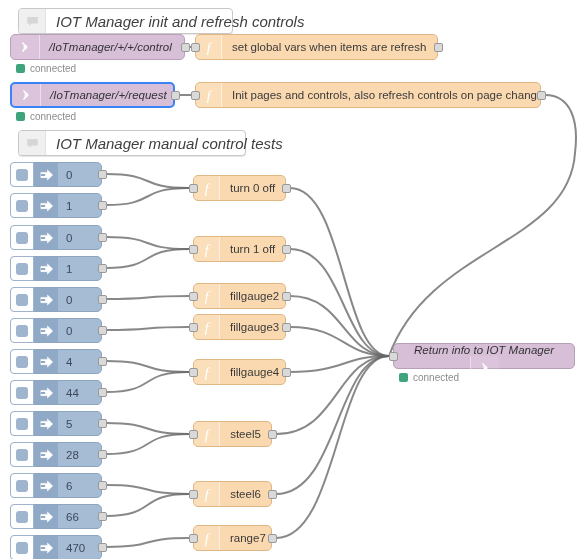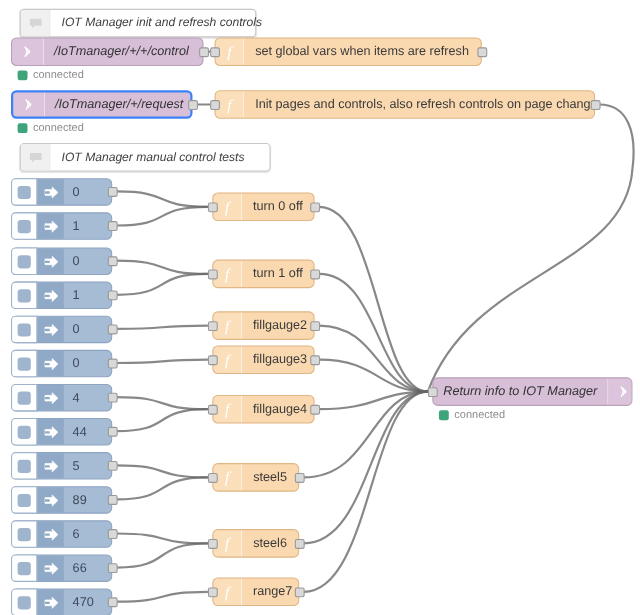--- a/index.html
+++ b/index.html
@@ -49,21 +49,21 @@
     border-right: 1px solid #e2e2e2;
     border-radius: 3px 0 0 3px;
     display: flex;
     align-items: center;
     justify-content: center;
     flex: 0 0 auto;
   }
   .comment .lbl {
     padding: 0 12px 0 10px;
     font-style: italic;
-    font-size: 11px;
+    font-size: 15px;
     color: #3f3f3f;
     white-space: nowrap;
   }
 
   
   .mqtt {
     background: #d8bfd8;
     border: 1px solid #b9a0ba;
   }
   .mqtt.sel { border: 2px solid #3b82f6; }
@@ -267,21 +267,21 @@
             </g>
           </svg>
         </span>
         <span class="lbl lft">/IoTmanager/+/request</span>
       </div>
       <div class="port" style="left: 170.5px; top: 90.5px;"></div>
       <div class="status" style="left: 16px; top: 111px;">
         <span class="dot"></span>
         <span>connected</span>
       </div>
-      <div class="node mqtt" style="left: 393px; top: 343px; width: 182px;">
+      <div class="node mqtt" style="left: 393px; top: 343px; width: 182px; flex-direction: column;">
         <span class="lbl">Return info to IOT Manager</span>
         <span class="ico right">
           <svg width="14" height="14" viewBox="0 0 16 16">
             <g fill="none" stroke="#ffffff" stroke-width="1.5" stroke-linecap="round">
               <path d="M5.5 3.2 A7 7 0 0 1 5.5 12.8"></path>
               <path d="M7.6 5 A4.3 4.3 0 0 1 7.6 11"></path>
               <path d="M9.7 6.9 A1.8 1.8 0 0 1 9.7 9.1"></path>
             </g>
           </svg>
         </span>
@@ -511,21 +511,21 @@
       <div class="node inj" style="left: 10px; top: 442px; width: 92px;">
         <span class="btn">
           <i></i>
         </span>
         <span class="ico">
           <svg width="15" height="14" viewBox="0 0 16 14">
             <path d="M2 4.2 h7 V1.6 L14.6 7 L9 12.4 V9.8 H2 Z" fill="#ffffff" stroke="#ffffff" stroke-width="0.6" stroke-linejoin="round"></path>
             <path d="M2 5.9 h4.6 v2.2 H2 Z" fill="#90a9c6"></path>
           </svg>
         </span>
-        <span class="lbl">89</span>
+        <span class="lbl">28</span>
       </div>
       <div class="port" style="left: 97.5px; top: 449.5px;"></div>
       <div class="node inj" style="left: 10px; top: 473px; width: 92px;">
         <span class="btn">
           <i></i>
         </span>
         <span class="ico">
           <svg width="15" height="14" viewBox="0 0 16 14">
             <path d="M2 4.2 h7 V1.6 L14.6 7 L9 12.4 V9.8 H2 Z" fill="#ffffff" stroke="#ffffff" stroke-width="0.6" stroke-linejoin="round"></path>
             <path d="M2 5.9 h4.6 v2.2 H2 Z" fill="#90a9c6"></path>

